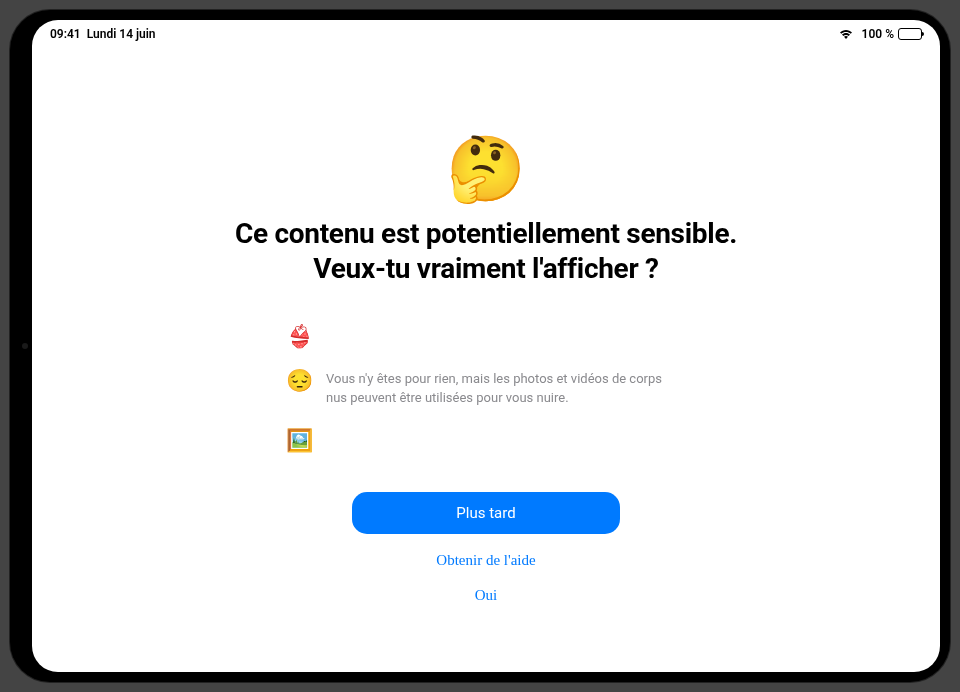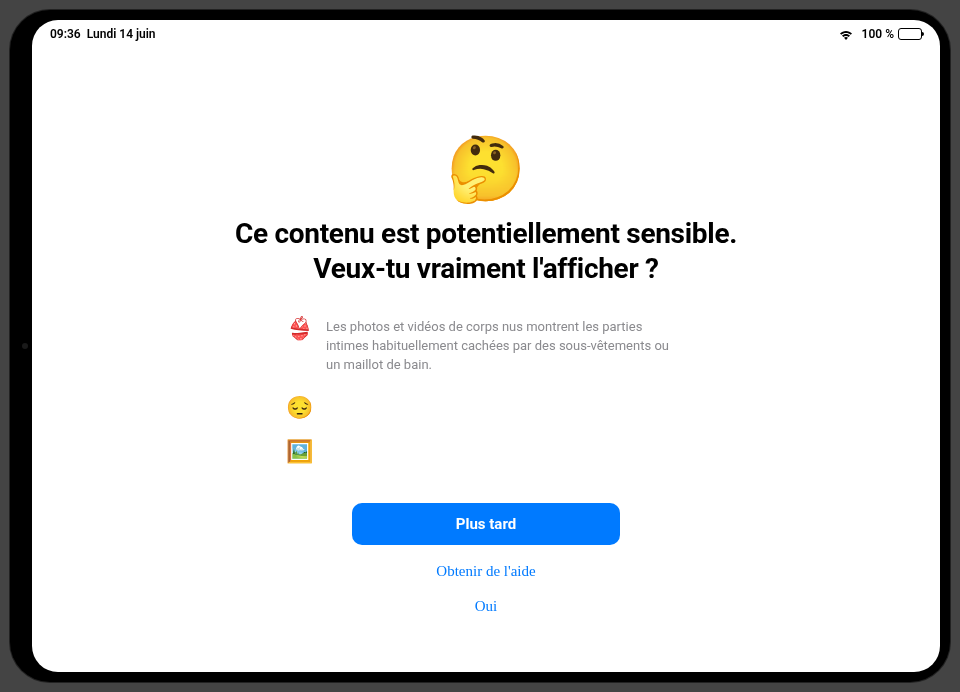--- a/index.html
+++ b/index.html
@@ -64,21 +64,21 @@
     }
 
     .status-left {
       display: flex;
       gap: 6px;
       align-items: baseline;
     }
 
     .status-right {
       display: flex;
-      align-items: flex-end;
+      align-items: center;
       gap: 8px;
     }
 
     .wifi-icon svg {
       display: block;
     }
 
     .battery-wrap {
       display: flex;
       align-items: center;
@@ -126,21 +126,21 @@
       margin-bottom: 14px;
     }
 
     .title {
       font-size: 28px;
       font-weight: 700;
       text-align: center;
       color: #000;
       letter-spacing: -0.3px;
       line-height: 1.25;
-      margin-bottom: 32px;
+      margin-bottom: 40px;
       white-space: pre-line;
     }
 
     .bullets {
       width: 400px;
       display: flex;
       flex-direction: column;
       gap: 22px;
       margin-bottom: 40px;
     }
@@ -171,23 +171,23 @@
       align-items: center;
       gap: 18px;
     }
 
     .primary-btn {
       width: 268px;
       height: 42px;
       background: #007aff;
       color: #fff;
       border: none;
-      border-radius: 10px;
+      border-radius: 15px;
       font-size: 15px;
-      font-weight: 700;
+      font-weight: 400;
       cursor: pointer;
     }
 
     .link-btn {
       background: none;
       border: none;
       color: #007aff;
       font-size: 15px;
       font-weight: 400;
       cursor: pointer;
@@ -196,21 +196,21 @@
   </style>
 </head>
 <body>
 
 <div class="ipad-frame">
   <div class="camera-dot"></div>
   <div class="screen">
 
     <div class="status-bar">
       <div class="status-left">
-        <span>09:36</span>
+        <span>09:41</span>
         <span>Lundi 14 juin</span>
       </div>
       <div class="status-right">
         <span class="wifi-icon">
           <svg width="16" height="12" viewBox="0 0 16 12">
             <path d="M8 11 L6 8.8 C6.6 8.3 7.3 8 8 8 C8.7 8 9.4 8.3 10 8.8 Z M4 6.6 C5.1 5.6 6.5 5 8 5 C9.5 5 10.9 5.6 12 6.6 L10.7 8 C10 7.4 9 7 8 7 C7 7 6 7.4 5.3 8 Z M2 4.4 C3.6 2.9 5.7 2 8 2 C10.3 2 12.4 2.9 14 4.4 L12.7 5.7 C11.4 4.6 9.8 4 8 4 C6.2 4 4.6 4.6 3.3 5.7 Z" fill="#000"></path>
           </svg>
         </span>
         <div class="battery-wrap">
           <span>100 %</span>
@@ -222,24 +222,24 @@
     </div>
 
     <div class="content">
       <div class="hero-emoji">🤔</div>
       <h1 class="title">Ce contenu est potentiellement sensible.
 Veux-tu vraiment l'afficher ?</h1>
 
       <div class="bullets">
         <div class="bullet">
           <span class="bullet-icon">👙</span>
-          <span class="bullet-text">Les photos et vidéos de corps nus montrent les parties intimes habituellement cachées par des sous-vêtements ou un maillot de bain.</span>
         </div>
         <div class="bullet">
           <span class="bullet-icon">😔</span>
+          <span class="bullet-text">Vous n'y êtes pour rien, mais les photos et vidéos de corps nus peuvent être utilisées pour vous nuire.</span>
         </div>
         <div class="bullet">
           <span class="bullet-icon">🖼️</span>
         </div>
       </div>
 
       <div class="buttons">
         <button class="primary-btn">Plus tard</button>
         <button class="link-btn">Obtenir de l'aide</button>
         <button class="link-btn">Oui</button>

